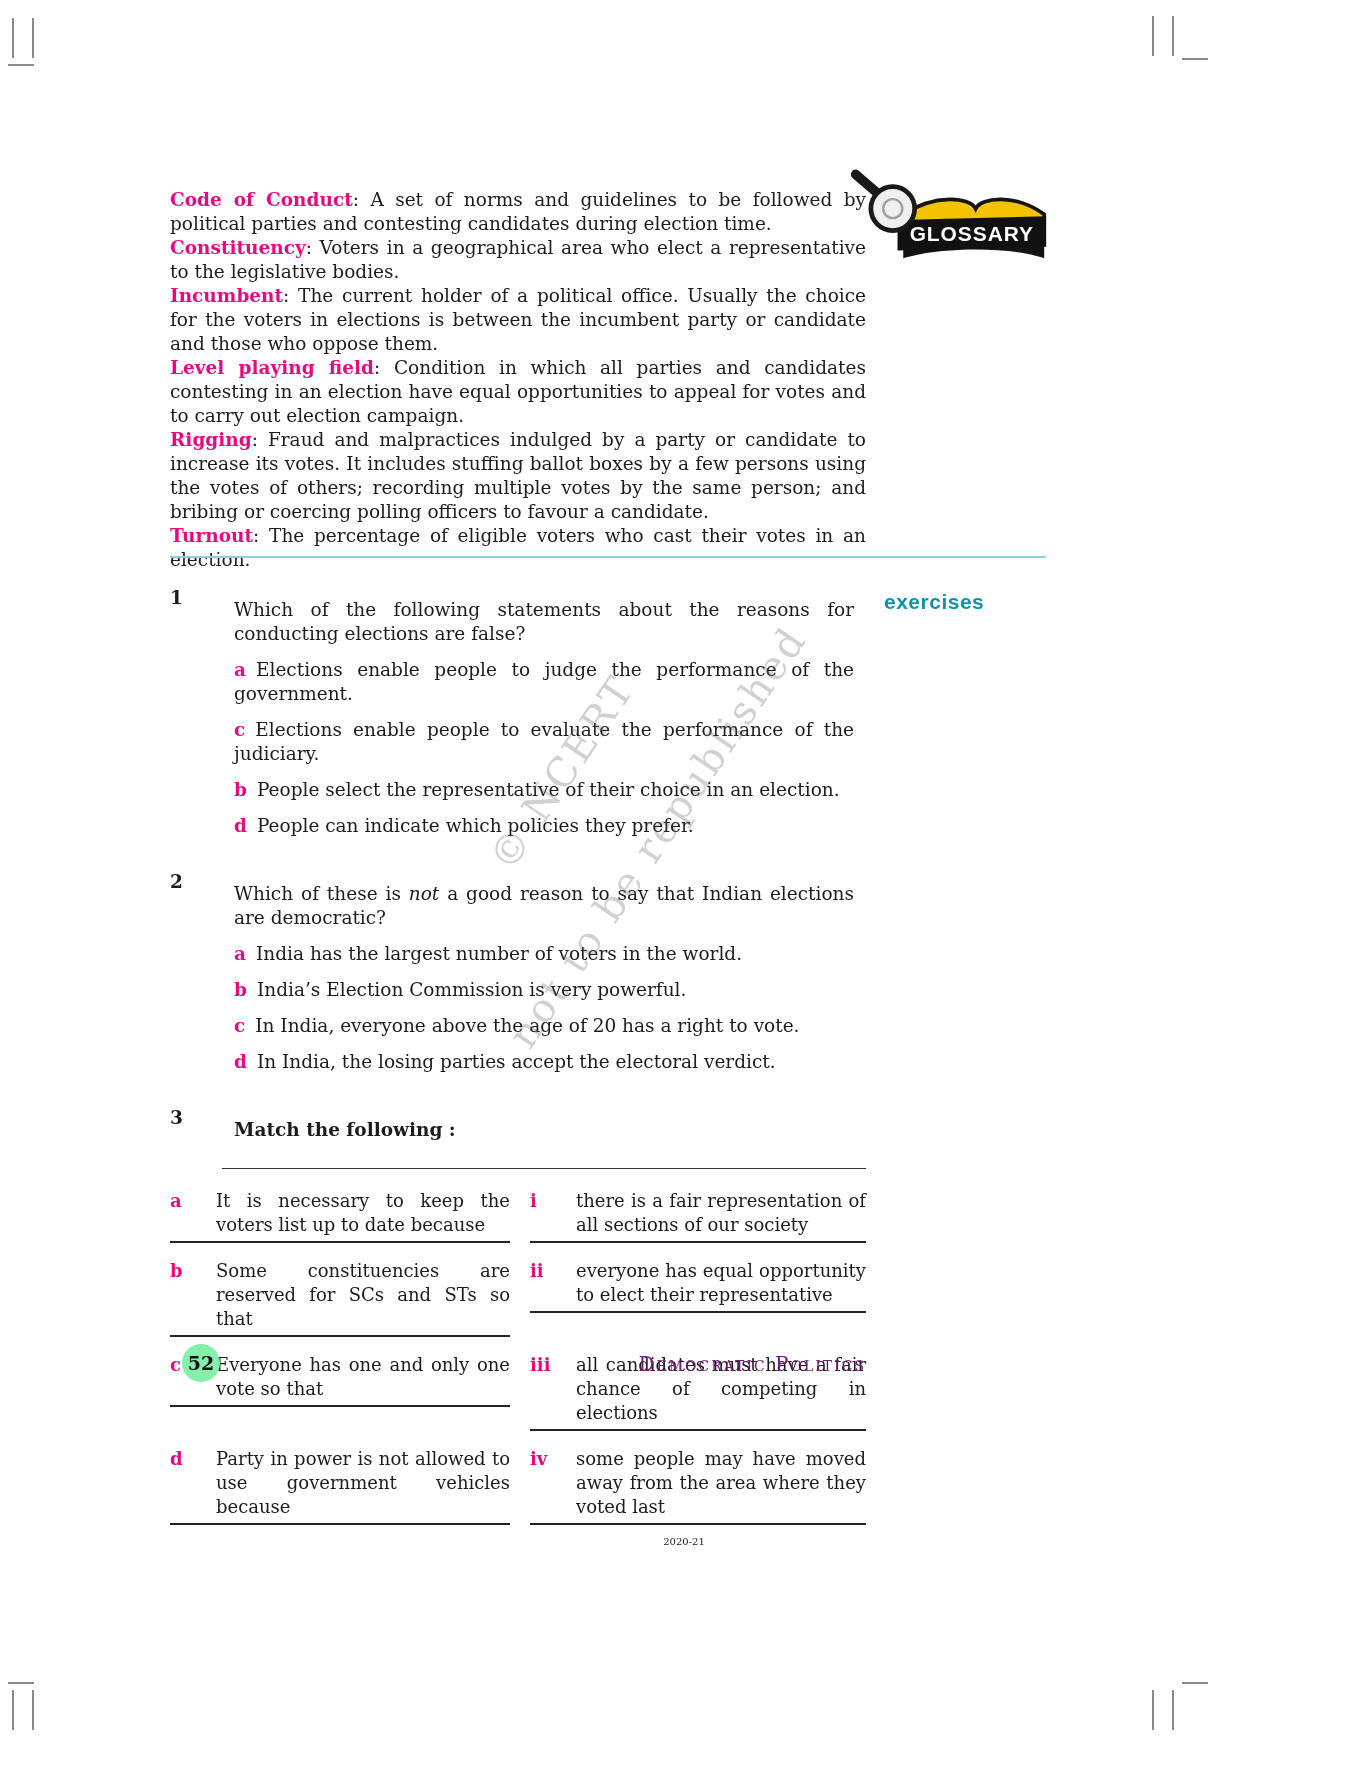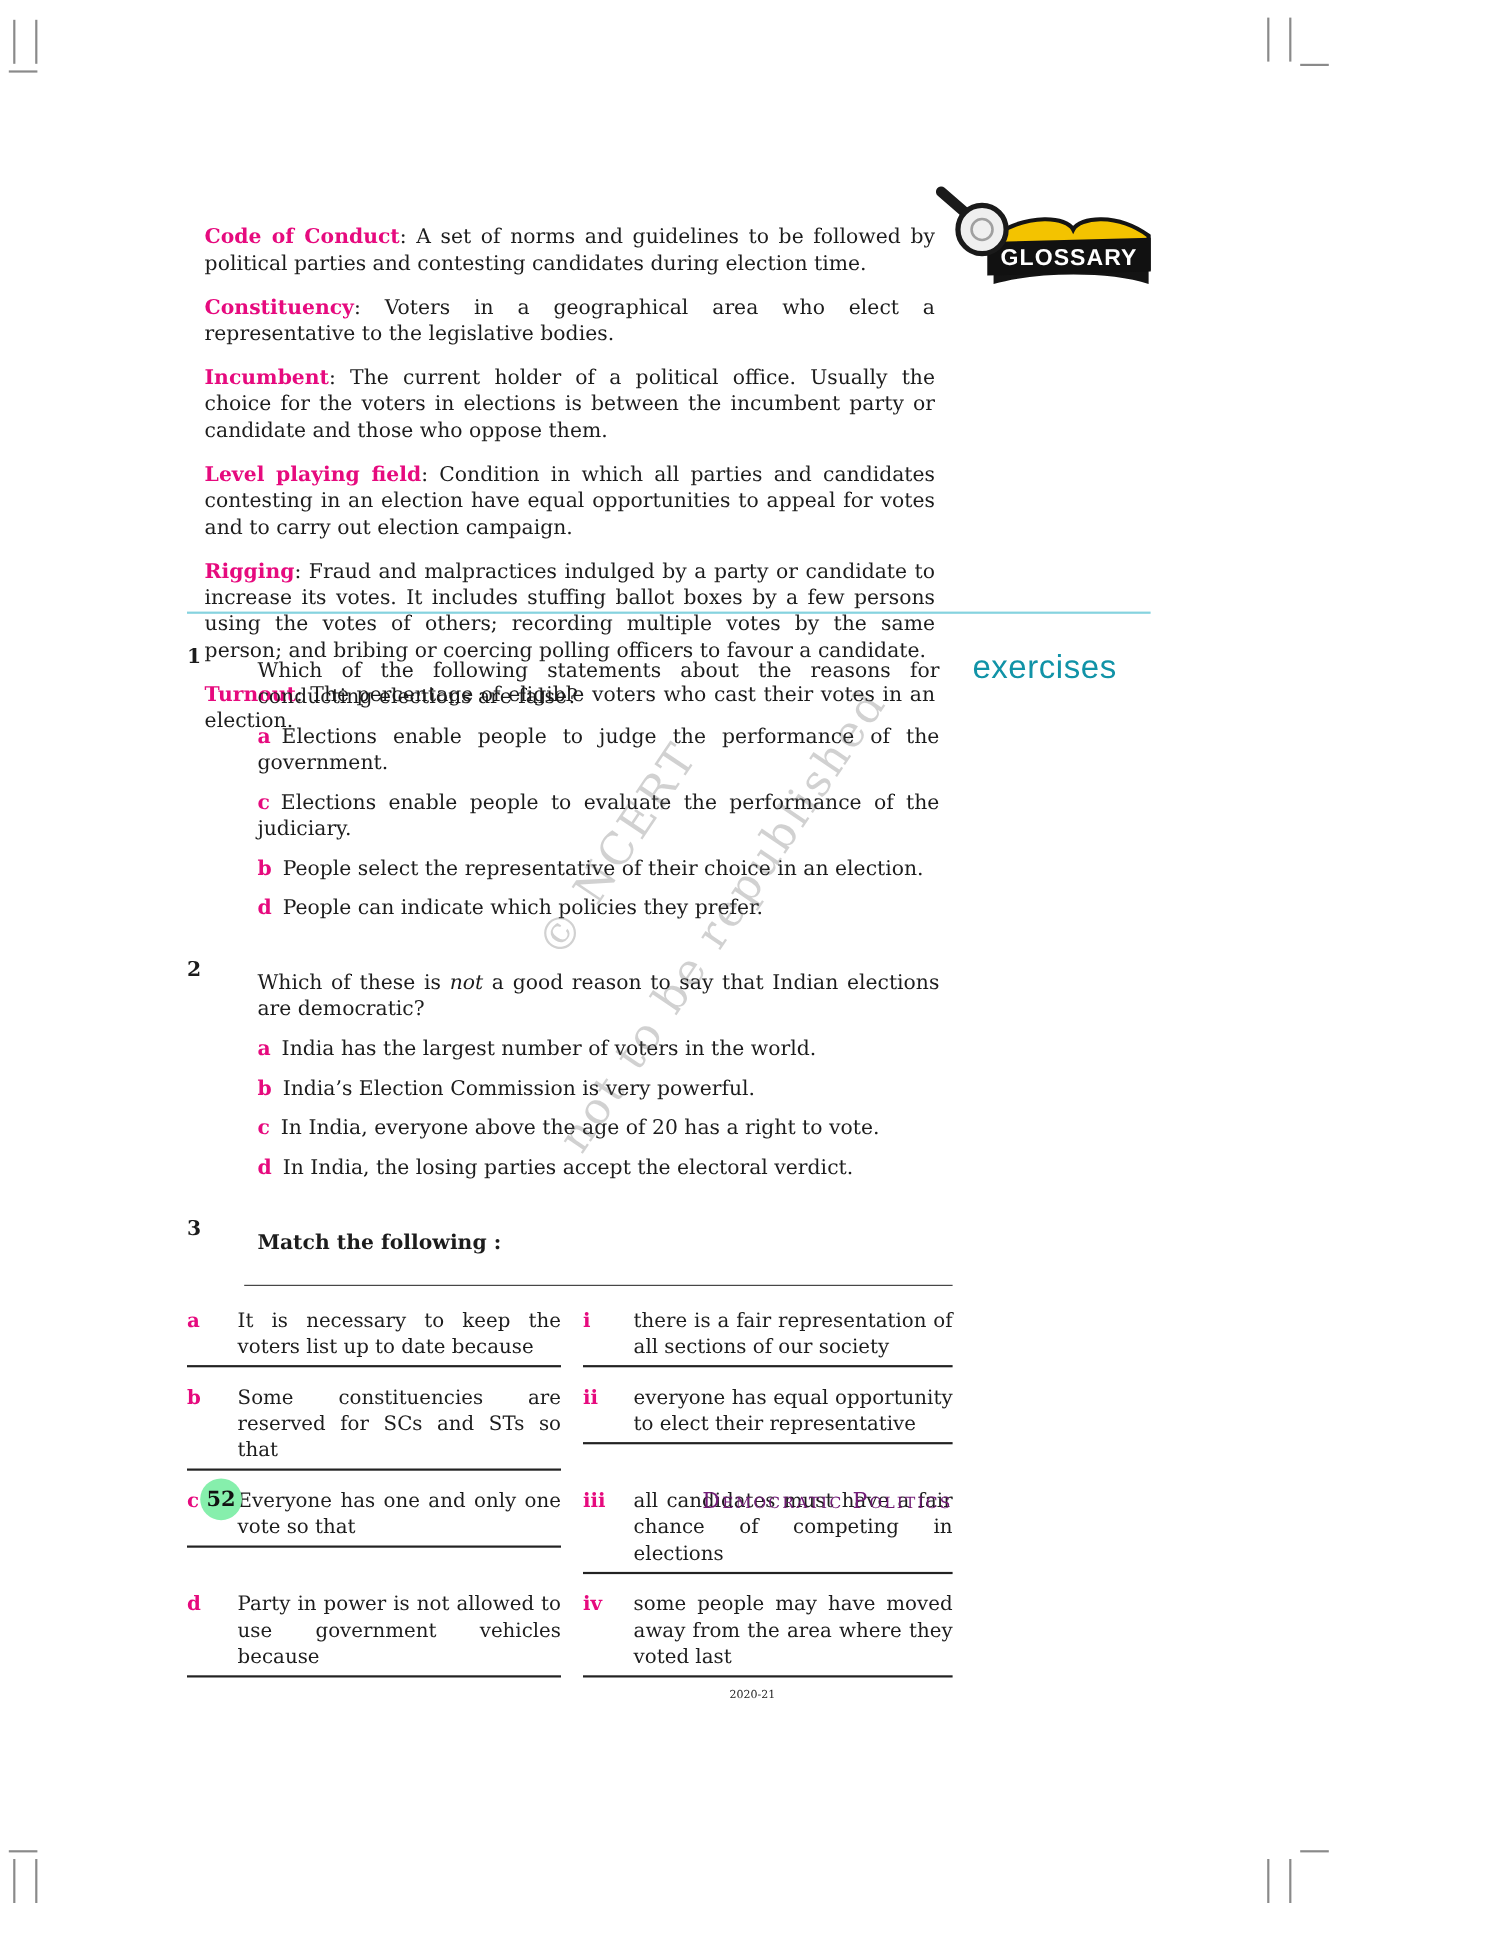--- a/index.html
+++ b/index.html
@@ -12,29 +12,29 @@
   .mark { position:absolute; background:#8a8a8a; }
 
   
   .glossary-art { position:absolute; left:848px; top:166px; width:200px; height:110px; }
 
   
   .glossary {
     position:absolute; left:170px; top:188px; width:696px;
     font-size:18.5px; line-height:24px; text-align:justify;
   }
-  .glossary p { margin:16px; }
+  .glossary p { margin:0; }
   .term { color:#e60a7e; font-weight:bold; }
 
   .divider { position:absolute; left:170px; top:556px; width:876px; height:2px; background:#86d3df; }
 
   .exercises-label {
     position:absolute; left:884px; top:590px;
-    font-family:"Liberation Sans", sans-serif; font-weight:normal;
-    font-size:30px; color:#1193a7; letter-spacing:0.5px;
+    font-family:"Liberation Sans", sans-serif; font-weight:bold;
+    font-size:21px; color:#1193a7; letter-spacing:0.5px;
   }
 
   
   .questions {
     position:absolute; left:170px; top:586px; width:696px;
     font-size:18.5px; line-height:24px;
   }
   .question { display:flex; margin-bottom:20px; }
   .q-num { width:52px; font-weight:bold; flex-shrink:0; }
   .q-body { flex:1; text-align:justify; }

